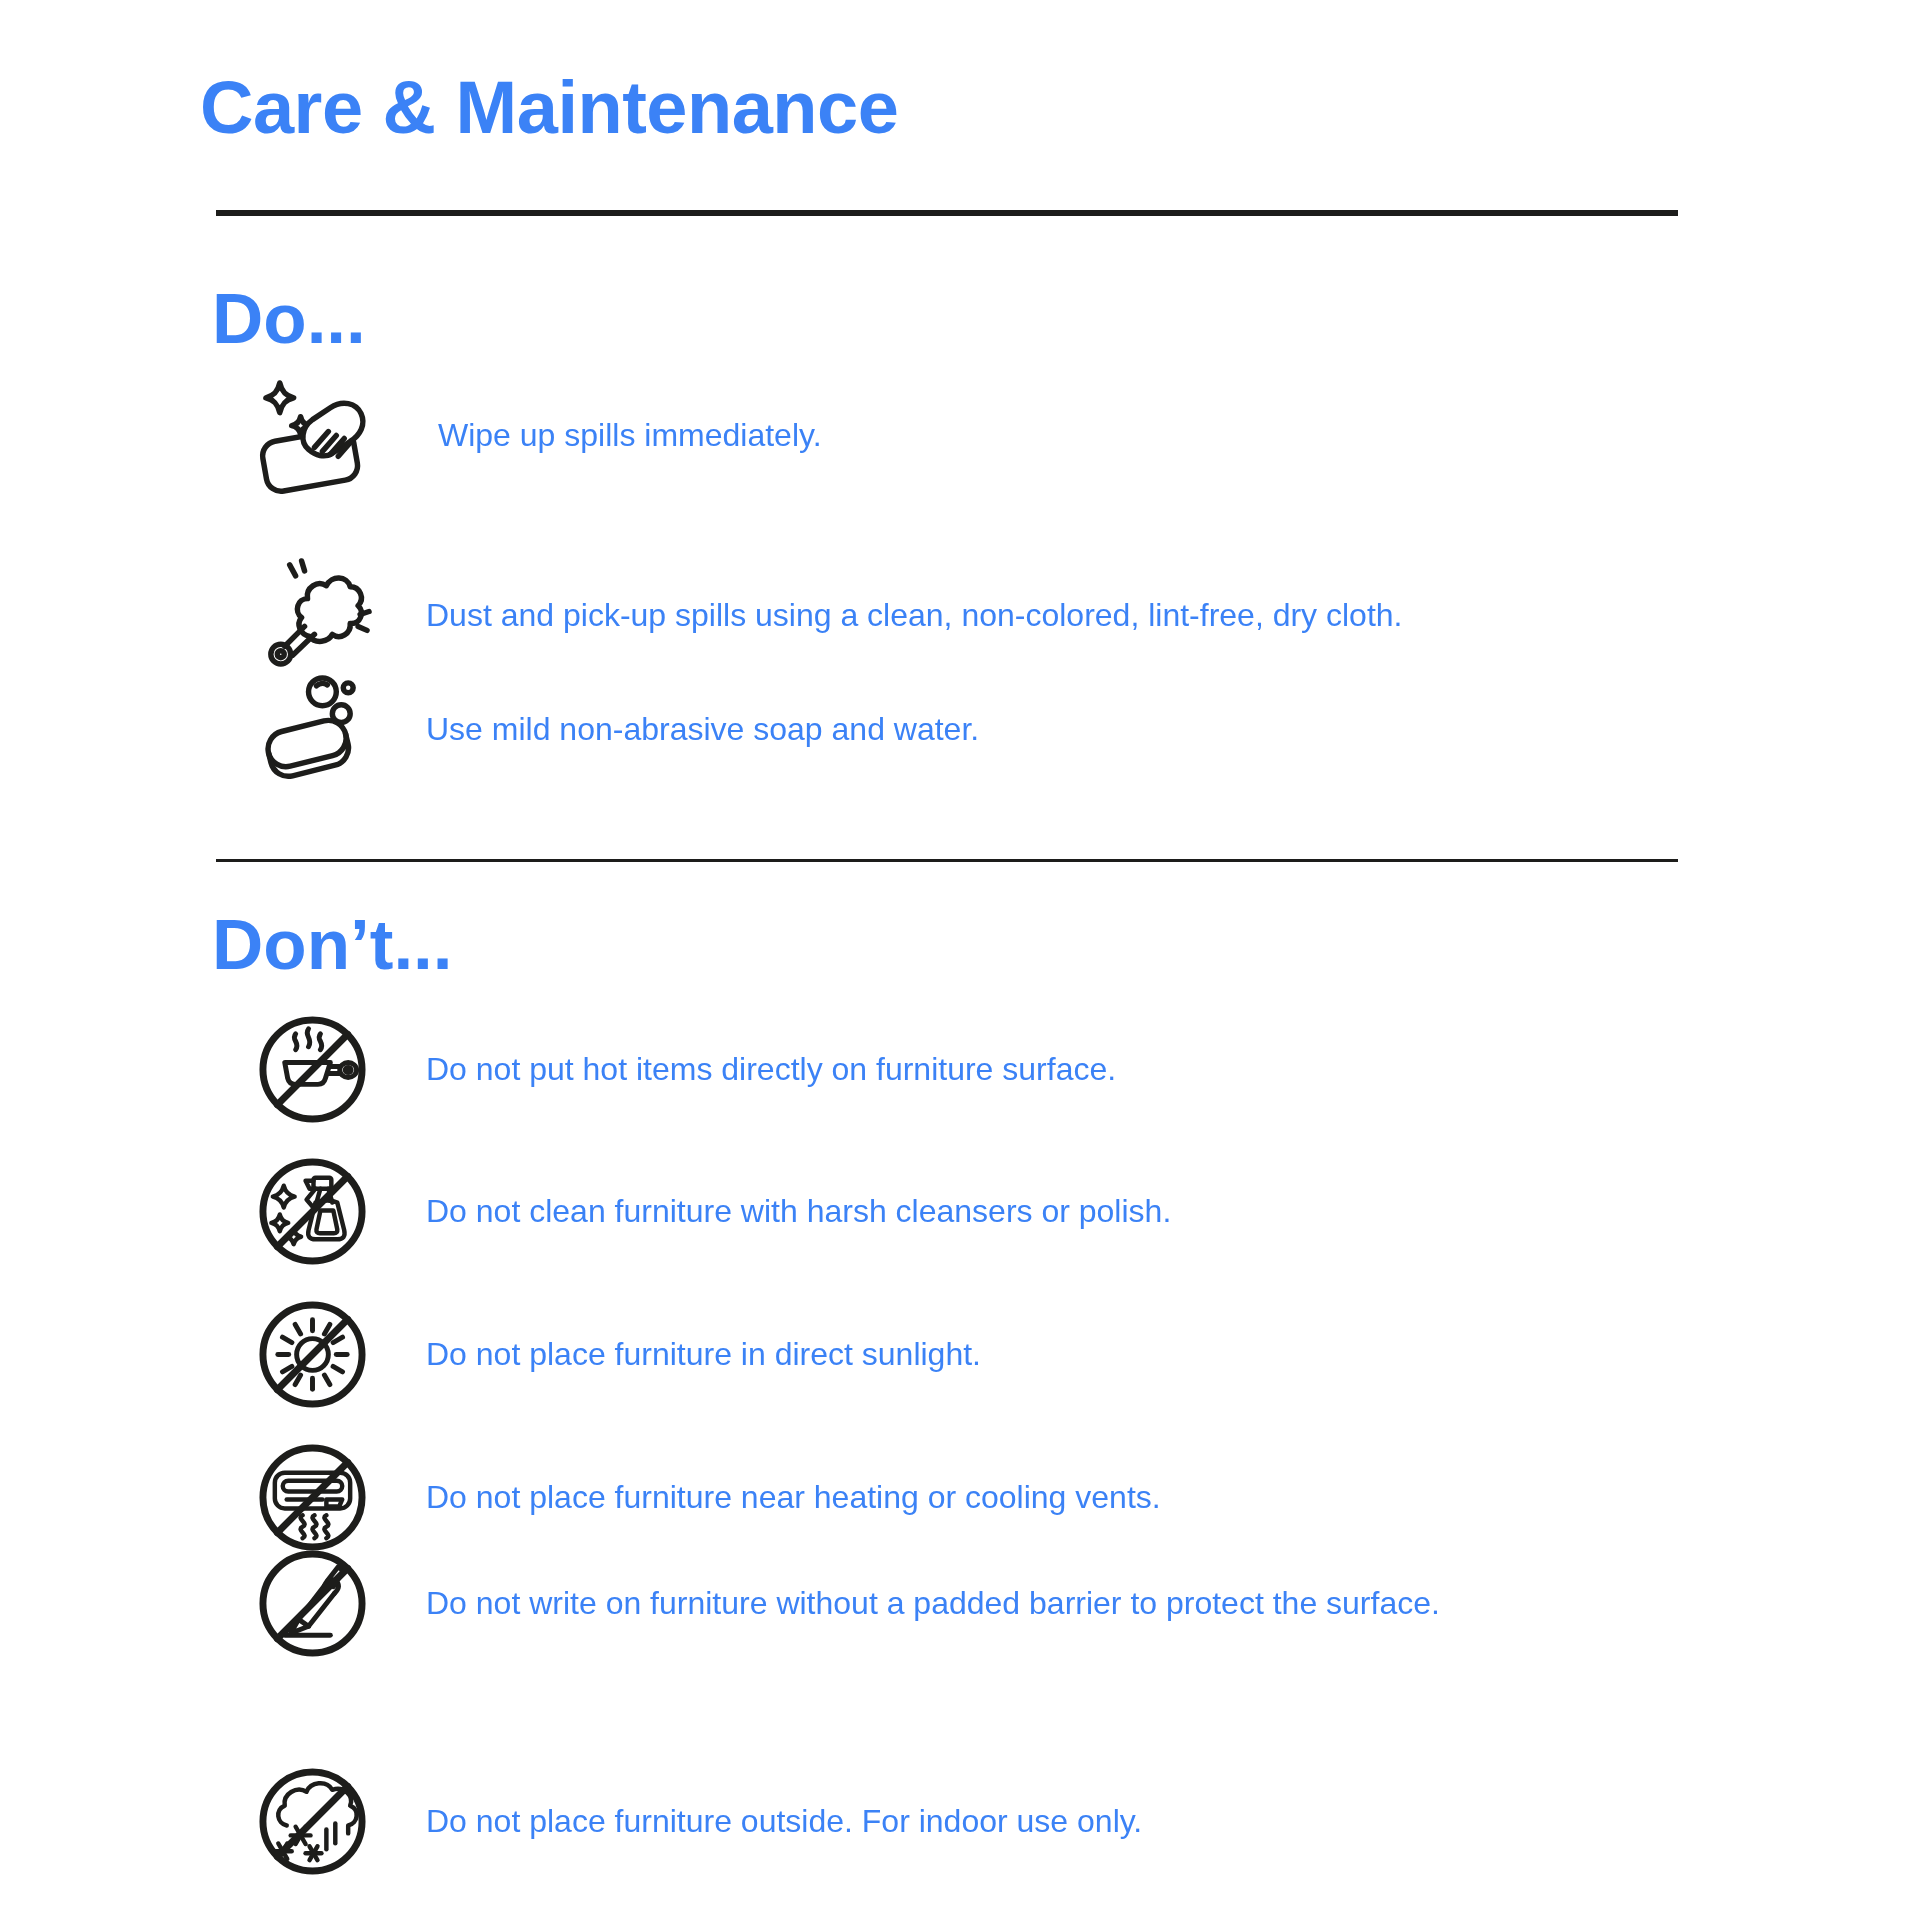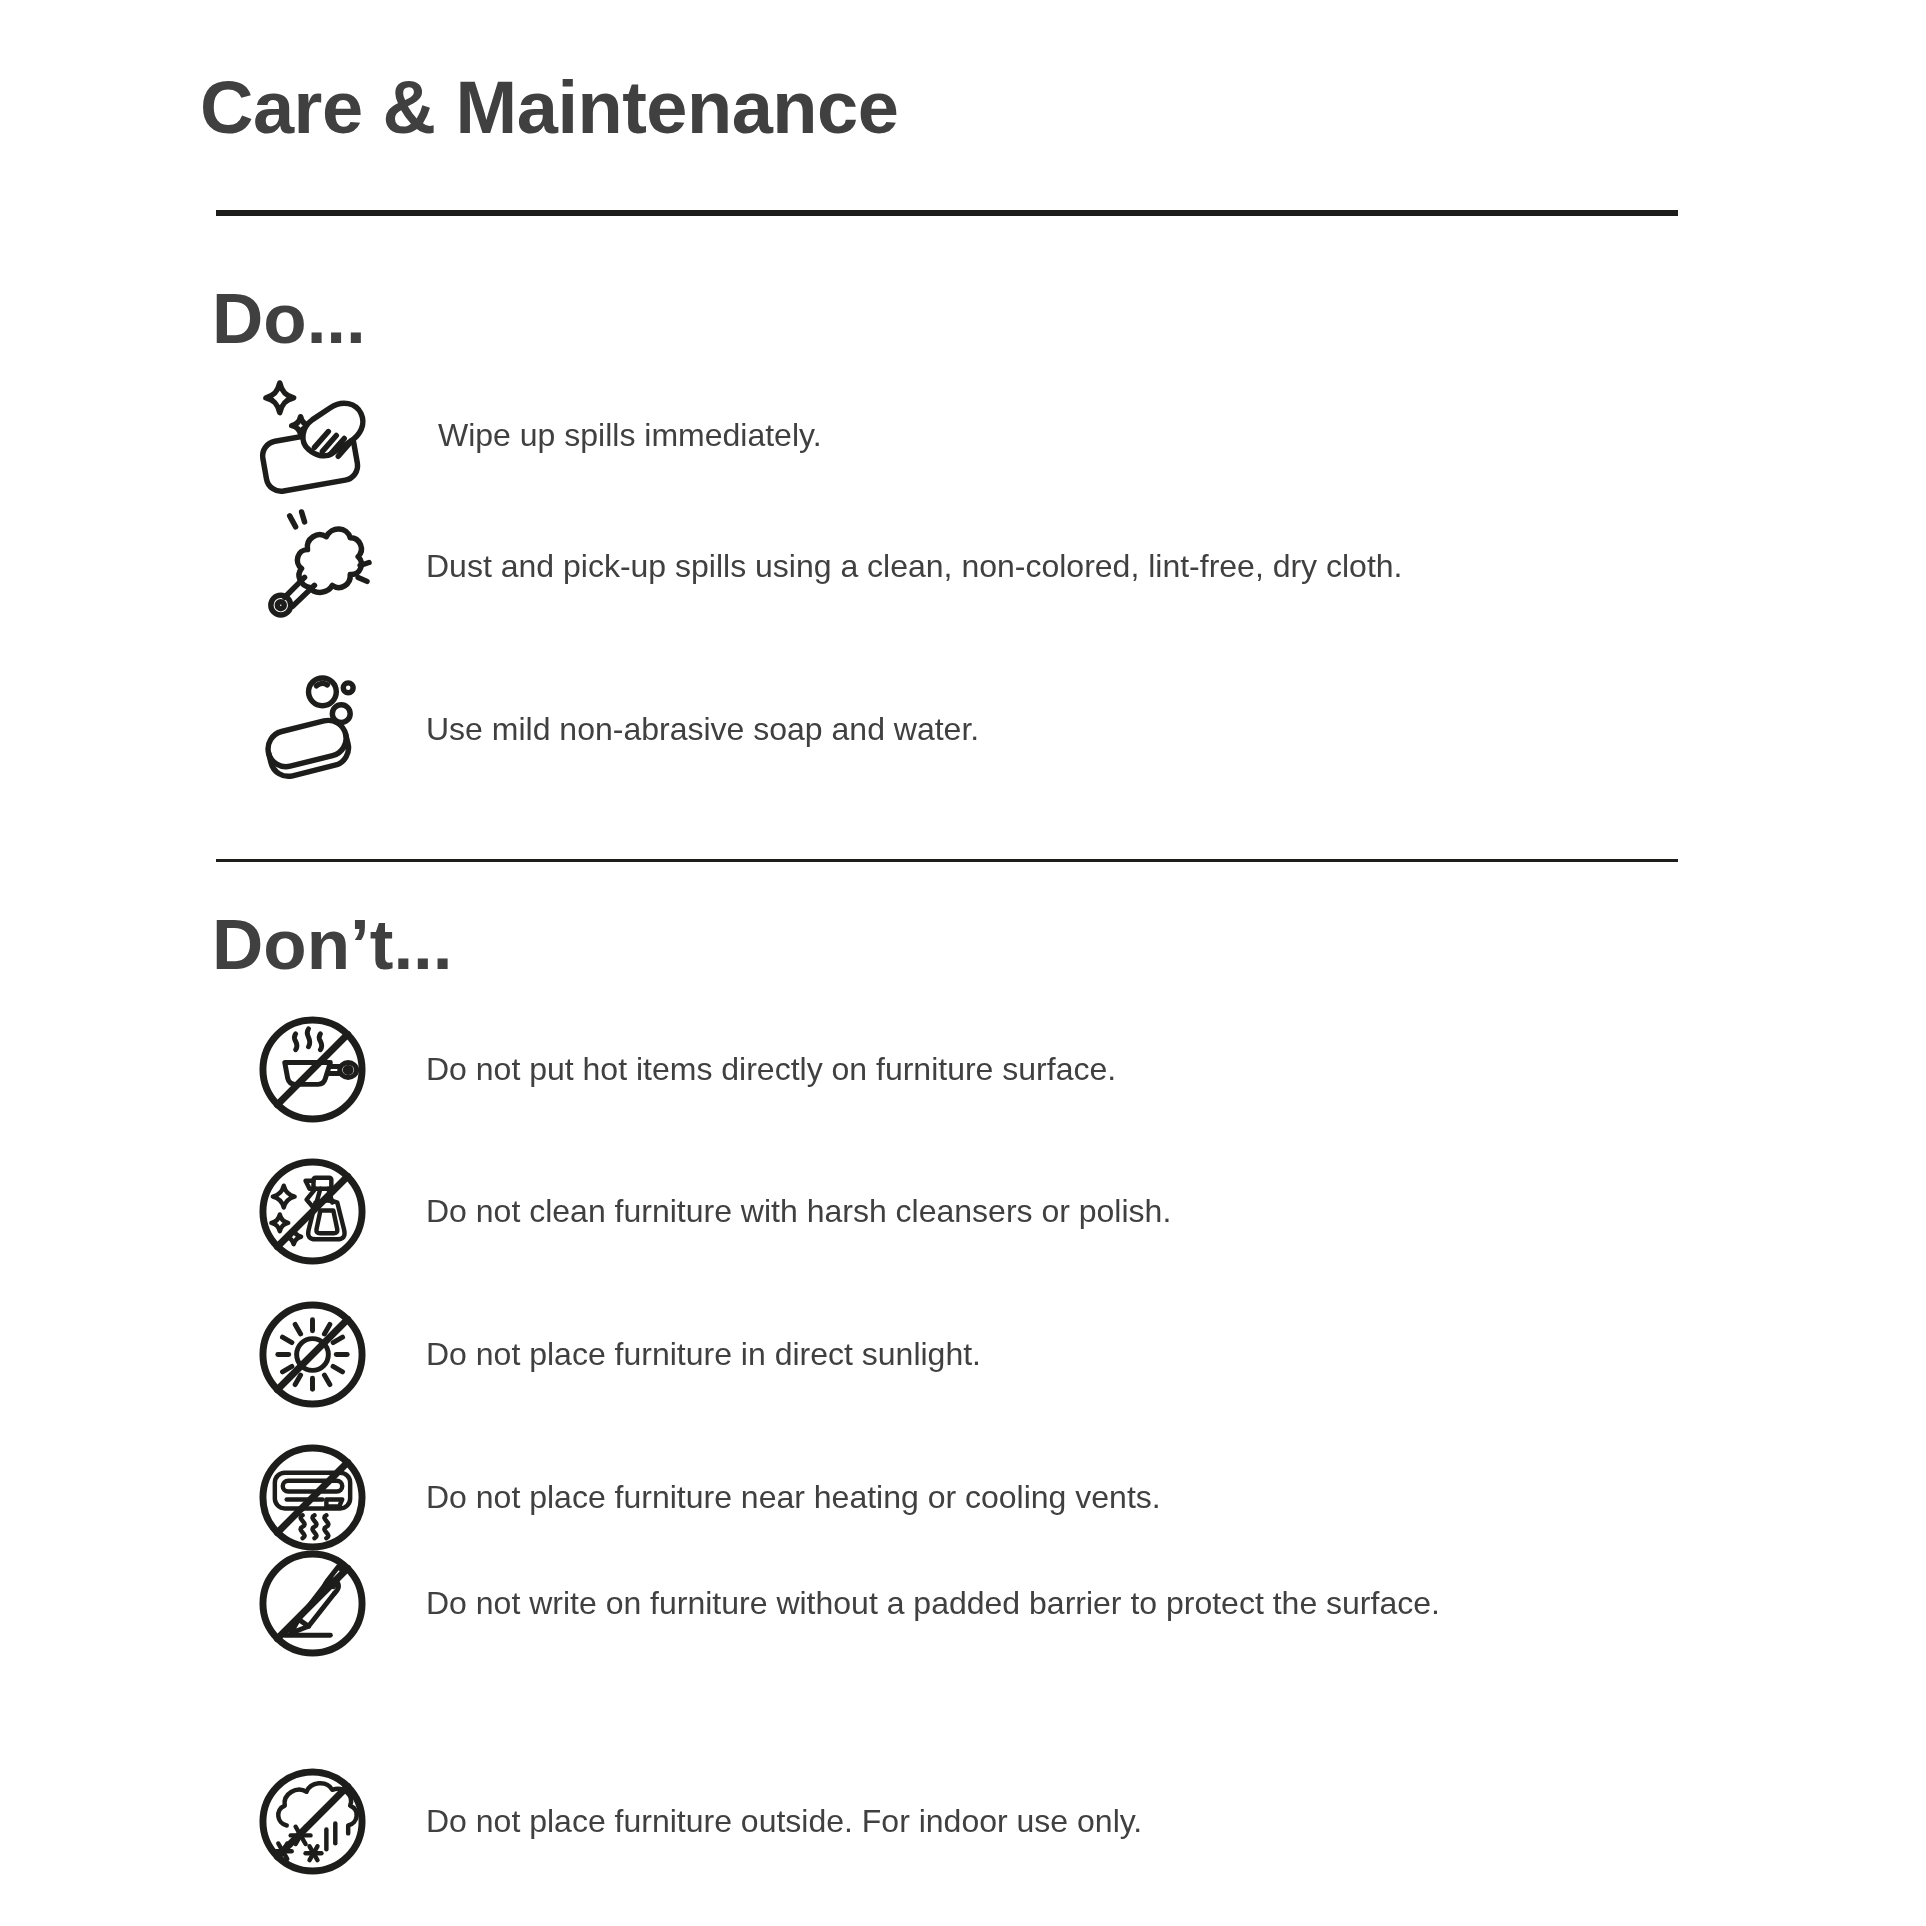--- a/index.html
+++ b/index.html
@@ -2,21 +2,21 @@
 <html><head>
 <meta charset="utf-8">
 <style>
   html,body{margin:0;padding:0;background:#fff;}
   .page{
     position:relative;
     width:1927px;
     height:1927px;
     background:#ffffff;
     font-family:"Liberation Sans", sans-serif;
-    color:#404040;
+    color:#3b82f6;
     overflow:hidden;
   }
   .doc-title{
     position:absolute;
     left:200px; top:71px;
     font-size:74px;
     font-weight:700;
     line-height:1;
     letter-spacing:-0.5px;
   }
@@ -75,21 +75,21 @@
           <line x1="63" y1="73" x2="77" y2="57"></line>
           <line x1="71" y1="77" x2="85" y2="61"></line>
           <line x1="79" y1="80" x2="93" y2="64"></line>
           <line x1="87" y1="82" x2="100" y2="67"></line>
         </g>
       </svg>
     </div>
     <div class="row-text">Wipe up spills immediately.</div>
   </div>
 
-  <div class="row" style="top:497px;">
+  <div class="row" style="top:546px;">
     <div class="icon-slot">
       <svg width="121" height="121" viewBox="0 0 122 122">
         <g class="ln" stroke-width="5.5">
           <line x1="38" y1="10" x2="44" y2="21"></line>
           <line x1="50" y1="6" x2="53" y2="16"></line>
           <line x1="109" y1="60" x2="118" y2="57"></line>
           <line x1="107" y1="72" x2="116" y2="76"></line>
           <path d="M58,82 C49,80 44,70 50,63 C42,57 46,44 56,44 C54,33 66,25 75,31 C80,20 96,21 99,32 C109,32 114,44 107,51 C114,58 109,70 99,69 C100,79 89,86 81,80 C77,88 64,90 58,82 Z"></path>
           <line x1="53" y1="72" x2="33" y2="92"></line>
           <line x1="63" y1="80" x2="41" y2="101"></line>

